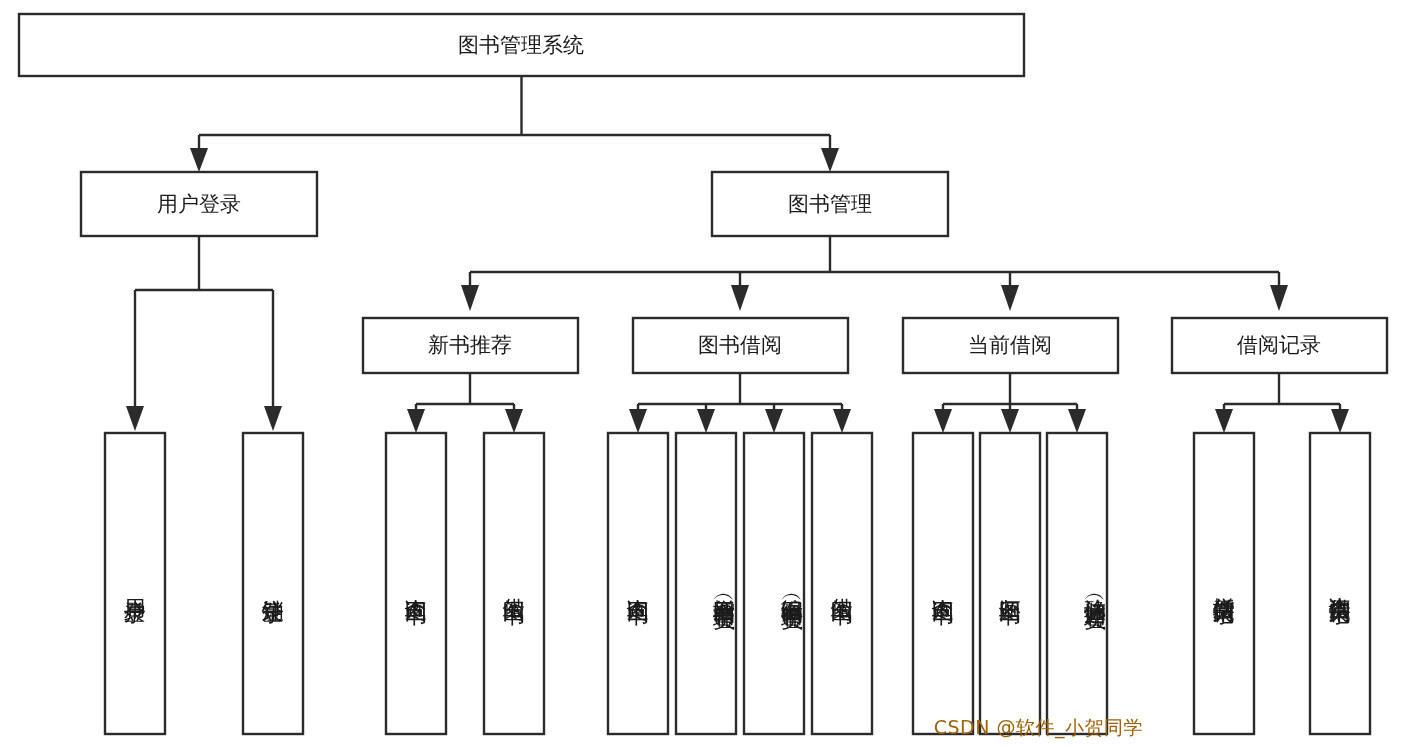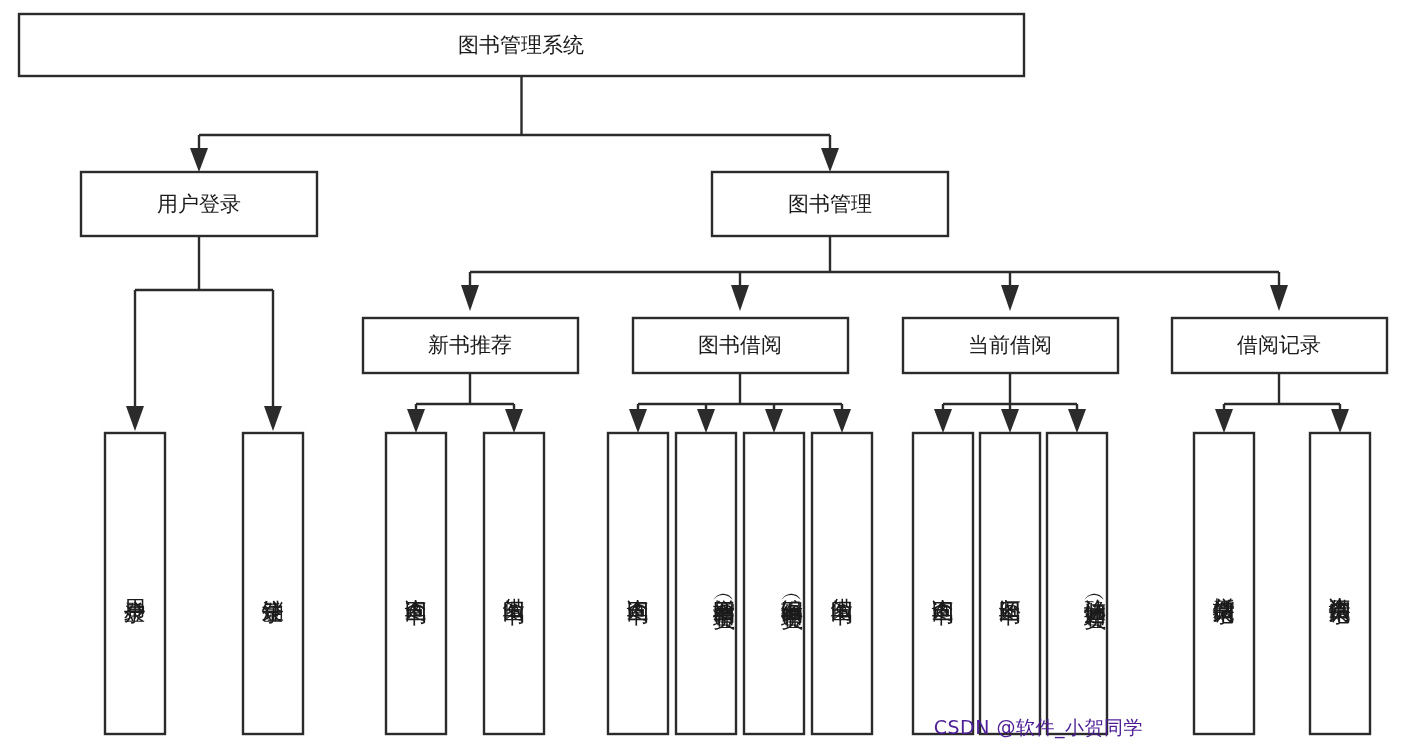--- a/index.html
+++ b/index.html
@@ -64,21 +64,21 @@
     text-align: center;
     white-space: nowrap;
     pointer-events: none;
   }
   .watermark {
     position: absolute;
     right: 10px;
     bottom: 6px;
     font-family: "DejaVu Sans", "Liberation Sans", sans-serif;
     font-size: 19px;
-    color: #4c1d95;
+    color: #a16207;
     white-space: nowrap;
     letter-spacing: 0.5px;
     margin-left: 29px;
   }
 </style>
 </head>
 <body>
 
 <div id="diagram-root">
 

